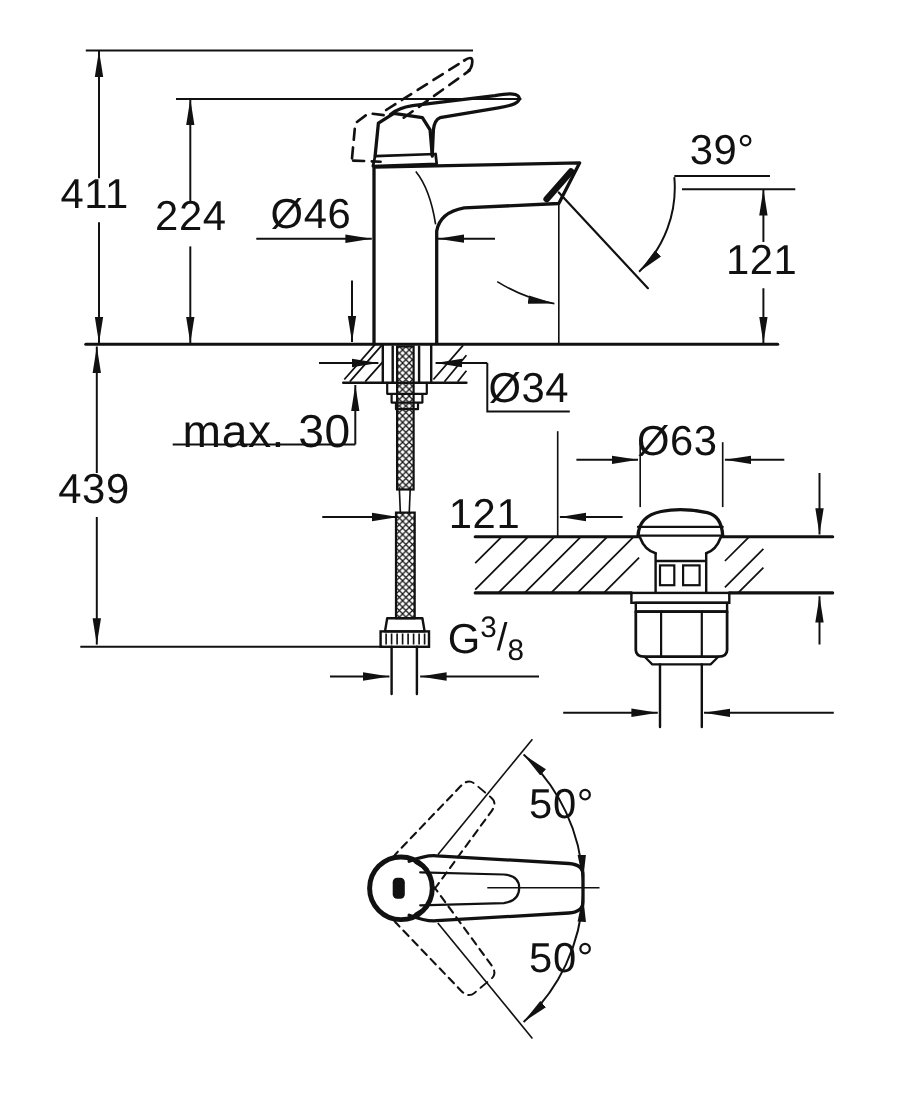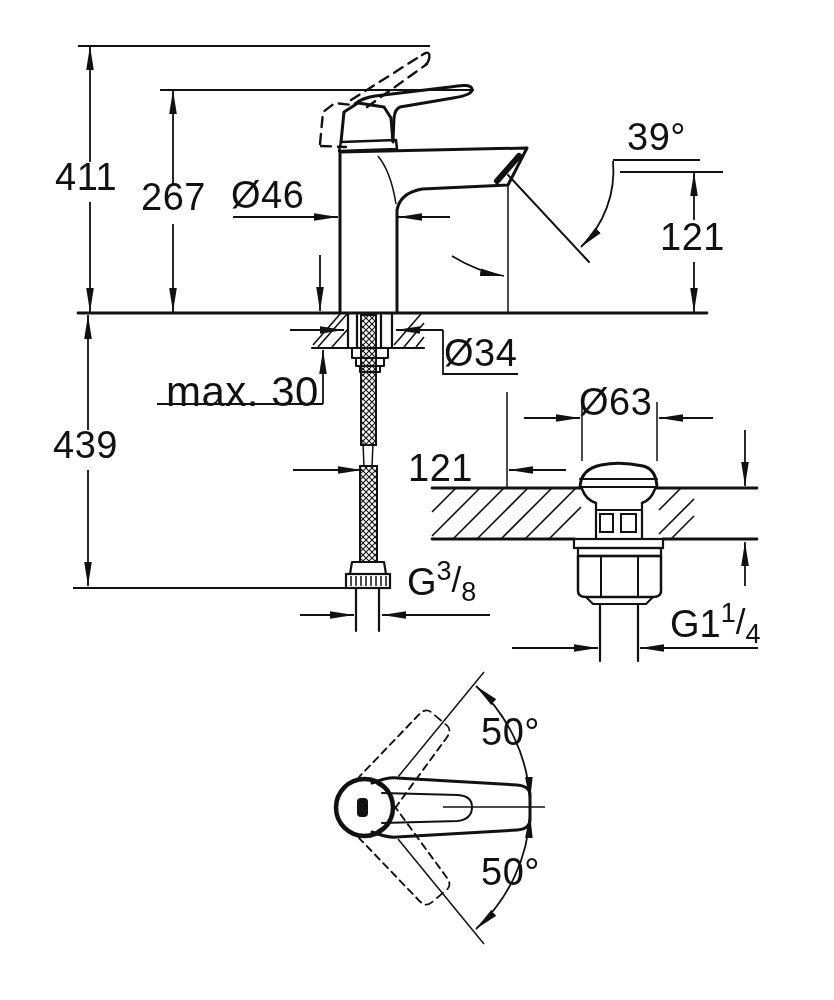--- a/index.html
+++ b/index.html
@@ -140,33 +140,30 @@
     </g>
     <circle cx="364.5" cy="807.5" r="28.5" fill="#fff" stroke="#111" stroke-width="4.5"></circle>
     <path class="obj" stroke-width="3" fill="#fff" d="M372,783 Q388,777 397,778 L517,785 Q530,786 530,795 L530,820 Q530,829 517,830 L397,837 Q388,838 372,832"></path>
     <path class="obj" stroke-width="2" d="M382,793 L458,795 Q472,796 472,807 Q472,819 458,821 L382,823"></path>
     <rect x="357" y="798" width="11" height="19" rx="4" fill="#111"></rect>
     <path class="obj" stroke-width="3" d="M378,784 L388,790 M378,831 L388,825"></path>
   </g>
 </svg>
 
 <div class="lbl" style="left:55px;top:158px">411</div>
-<div class="lbl" style="left:141px;top:178px">267</div>
-<div class="lbl" style="left:231px;top:176px">Ø46</div>
+<div class="lbl" style="left:141px;top:178px">224</div>
+<div class="lbl" style="left:246px;top:176px">Ø46</div>
 <div class="lbl" style="left:627px;top:118px">39°</div>
 <div class="lbl" style="left:660px;top:218px">121</div>
 <div class="lbl small" style="left:166px;top:371px">max. 30</div>
 <div class="lbl" style="left:444px;top:334px">Ø34</div>
 <div class="lbl" style="left:53px;top:426px">439</div>
 <div class="lbl" style="left:408px;top:449px">121</div>
 <div class="lbl" style="left:579px;top:383px">Ø63</div>
 <div class="lbl" style="left:481px;top:713px">50°</div>
 <div class="lbl" style="left:481px;top:853px">50°</div>
 
 <div class="thread" style="left:407px;top:561px">
   <span class="pre">G</span><span class="sup">3</span><span class="slash">/</span><span class="sub">8</span>
 </div>
 
-<div class="thread" style="left:670px;top:603px">
-  <span class="pre">G1</span><span class="sup">1</span><span class="slash">/</span><span class="sub">4</span>
-</div>
 
 </div>
 
 </body></html>

